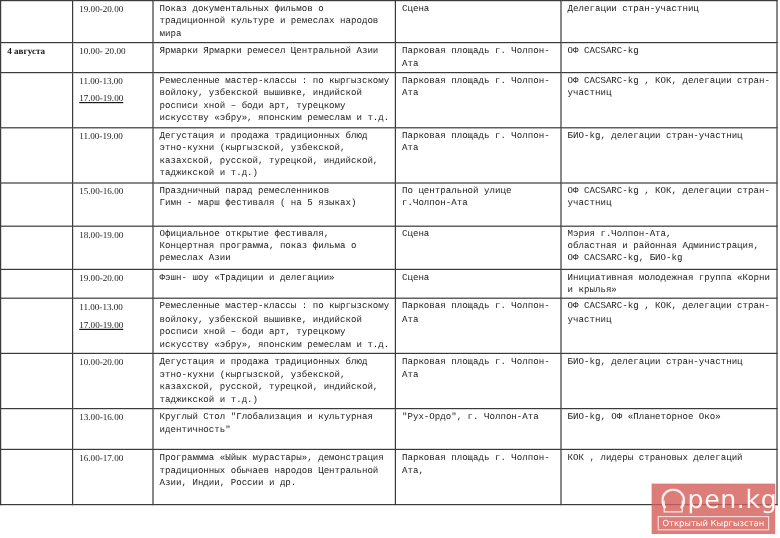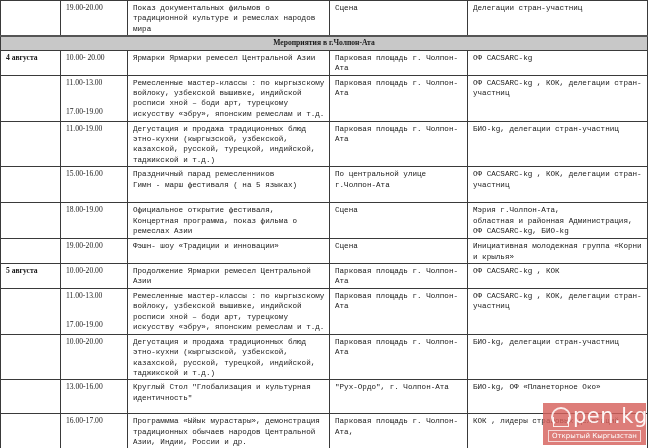--- a/index.html
+++ b/index.html
@@ -24,21 +24,21 @@
     }
     table.sched td.date { font-weight: bold; }
     table.sched tr.section td {
       background: #c8c8c8;
       font-weight: bold;
       text-align: center;
       padding: 1px 4px;
       border-top: 2px solid #555;
     }
     .t-line { display: block; }
-    .t-line + .t-line { margin-top: 19px; }
+    .t-line + .t-line { margin-top: 4px; text-decoration: underline; }
     .desc { display: block; font-family: Liberation Mono, monospace; }
     .watermark {
       position: absolute; left: 543px; top: 403px;
       width: 103px; height: 42px;
       background: rgba(214, 96, 92, 0.82);
       color: #fff;
       font-family: "DejaVu Sans", sans-serif;
     }
     .wm-logo {
       position: absolute; left: 8px; top: 4px;
@@ -85,23 +85,20 @@
         <td>
           <span class="desc">Показ документальных фильмов о традиционной культуре и ремеслах народов мира</span>
         </td>
         <td>
           <span class="desc">Сцена</span>
         </td>
         <td>
           <span class="desc">Делегации стран-участниц</span>
         </td>
       </tr>
-      <tr class="section" style="height: 14px;">
-        <td colspan="5">Мероприятия в г.Чолпон-Ата</td>
-      </tr>
       <tr style="height: 19px;">
         <td class="date">4 августа</td>
         <td>
           <span class="t-line">10.00- 20.00</span>
         </td>
         <td>
           <span class="desc">Ярмарки Ярмарки ремесел Центральной Азии</span>
         </td>
         <td>
           <span class="desc">Парковая площадь г. Чолпон-Ата</span>
@@ -174,42 +171,27 @@
           <span class="desc">областная и районная Администрация,</span>
           <span class="desc">ОФ CACSARC-kg, БИО-kg</span>
         </td>
       </tr>
       <tr style="height: 24px;">
         <td class="date"></td>
         <td>
           <span class="t-line">19.00-20.00</span>
         </td>
         <td>
-          <span class="desc">Фэшн- шоу «Традиции и инновации»</span>
+          <span class="desc">Фэшн- шоу «Традиции и делегации»</span>
         </td>
         <td>
           <span class="desc">Сцена</span>
         </td>
         <td>
           <span class="desc">Инициативная молодежная группа «Корни и крылья»</span>
-        </td>
-      </tr>
-      <tr style="height: 21px;">
-        <td class="date">5 августа</td>
-        <td>
-          <span class="t-line">10.00-20.00</span>
-        </td>
-        <td>
-          <span class="desc">Продолжение Ярмарки ремесел Центральной Азии</span>
-        </td>
-        <td>
-          <span class="desc">Парковая площадь г. Чолпон-Ата</span>
-        </td>
-        <td>
-          <span class="desc">ОФ CACSARC-kg , КОК</span>
         </td>
       </tr>
       <tr style="height: 46px;">
         <td class="date"></td>
         <td>
           <span class="t-line">11.00-13.00</span>
           <span class="t-line">17.00-19.00</span>
         </td>
         <td>
           <span class="desc">Ремесленные мастер-классы : по кыргызскому войлоку, узбекской вышивке, индийской росписи хной – боди арт, турецкому искусству «эбру», японским ремеслам и т.д.</span>

